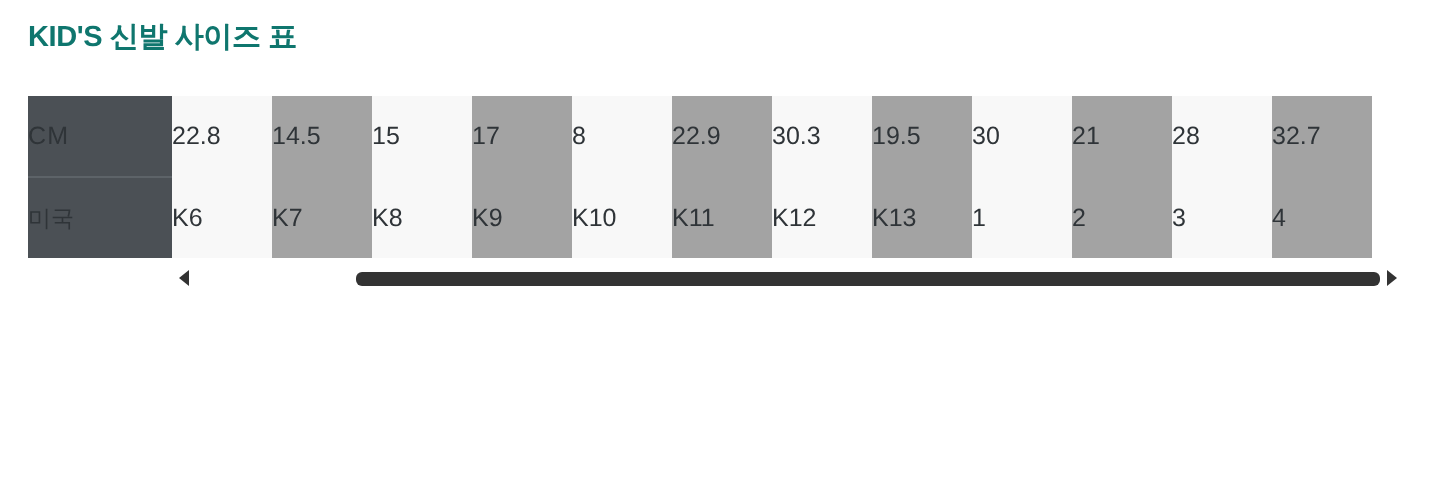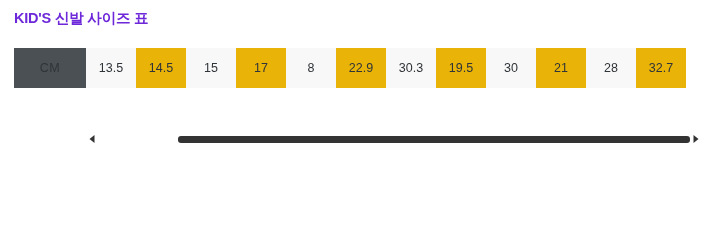--- a/index.html
+++ b/index.html
@@ -15,21 +15,21 @@
     overflow: hidden;
     position: relative;
   }
 
   .page-title {
     position: absolute;
     left: 14px;
     top: 9px;
     font-size: 14.5px;
     font-weight: bold;
-    color: #6d28d9;
+    color: #0f766e;
     letter-spacing: -0.2px;
     white-space: nowrap;
   }
 
   .size-table-wrap {
     position: absolute;
     left: 0;
     top: 48px;
     width: 717px;
     height: 80px;
@@ -41,21 +41,21 @@
     top: 0;
     border-collapse: collapse;
     table-layout: fixed;
   }
 
   .size-table td,
   .size-table th {
     padding: 0;
     margin: 0;
     height: 40px;
-    text-align: center;
+    text-align: left;
     vertical-align: middle;
     font-weight: normal;
     font-size: 12.5px;
     color: #2f3438;
   }
 
   .row-head {
     width: 72px;
     background: #4b5055;
     color: #ffffff;
@@ -64,21 +64,21 @@
     letter-spacing: 0.6px;
   }
   .row-head.row-head-second {
     border-top: 1px solid #5d6368;
     letter-spacing: 0px;
     font-size: 11.5px;
   }
 
   .data-cell {
     width: 50px;
-    background: #eab308;
+    background: #a3a3a3;
   }
   .data-cell.shaded {
     background: #f8f8f8;
   }
 
   .scrollbar {
     position: absolute;
     left: 86px;
     top: 132px;
     width: 616px;
@@ -125,32 +125,47 @@
 </head>
 <body>
 
 <div class="page-title">KID'S 신발 사이즈 표</div>
 
 <div class="size-table-wrap">
   <table class="size-table">
     <tbody>
       <tr>
         <th class="row-head">CM</th>
-        <td class="data-cell shaded">13.5</td>
+        <td class="data-cell shaded">22.8</td>
         <td class="data-cell">14.5</td>
         <td class="data-cell shaded">15</td>
         <td class="data-cell">17</td>
         <td class="data-cell shaded">8</td>
         <td class="data-cell">22.9</td>
         <td class="data-cell shaded">30.3</td>
         <td class="data-cell">19.5</td>
         <td class="data-cell shaded">30</td>
         <td class="data-cell">21</td>
         <td class="data-cell shaded">28</td>
         <td class="data-cell">32.7</td>
+      </tr>
+      <tr>
+        <th class="row-head row-head-second">미국</th>
+        <td class="data-cell shaded">K6</td>
+        <td class="data-cell">K7</td>
+        <td class="data-cell shaded">K8</td>
+        <td class="data-cell">K9</td>
+        <td class="data-cell shaded">K10</td>
+        <td class="data-cell">K11</td>
+        <td class="data-cell shaded">K12</td>
+        <td class="data-cell">K13</td>
+        <td class="data-cell shaded">1</td>
+        <td class="data-cell">2</td>
+        <td class="data-cell shaded">3</td>
+        <td class="data-cell">4</td>
       </tr>
     </tbody>
   </table>
 </div>
 
 <div class="scrollbar">
   <div class="sb-arrow sb-arrow-left"></div>
   <div class="sb-track">
     <div class="sb-thumb"></div>
   </div>

